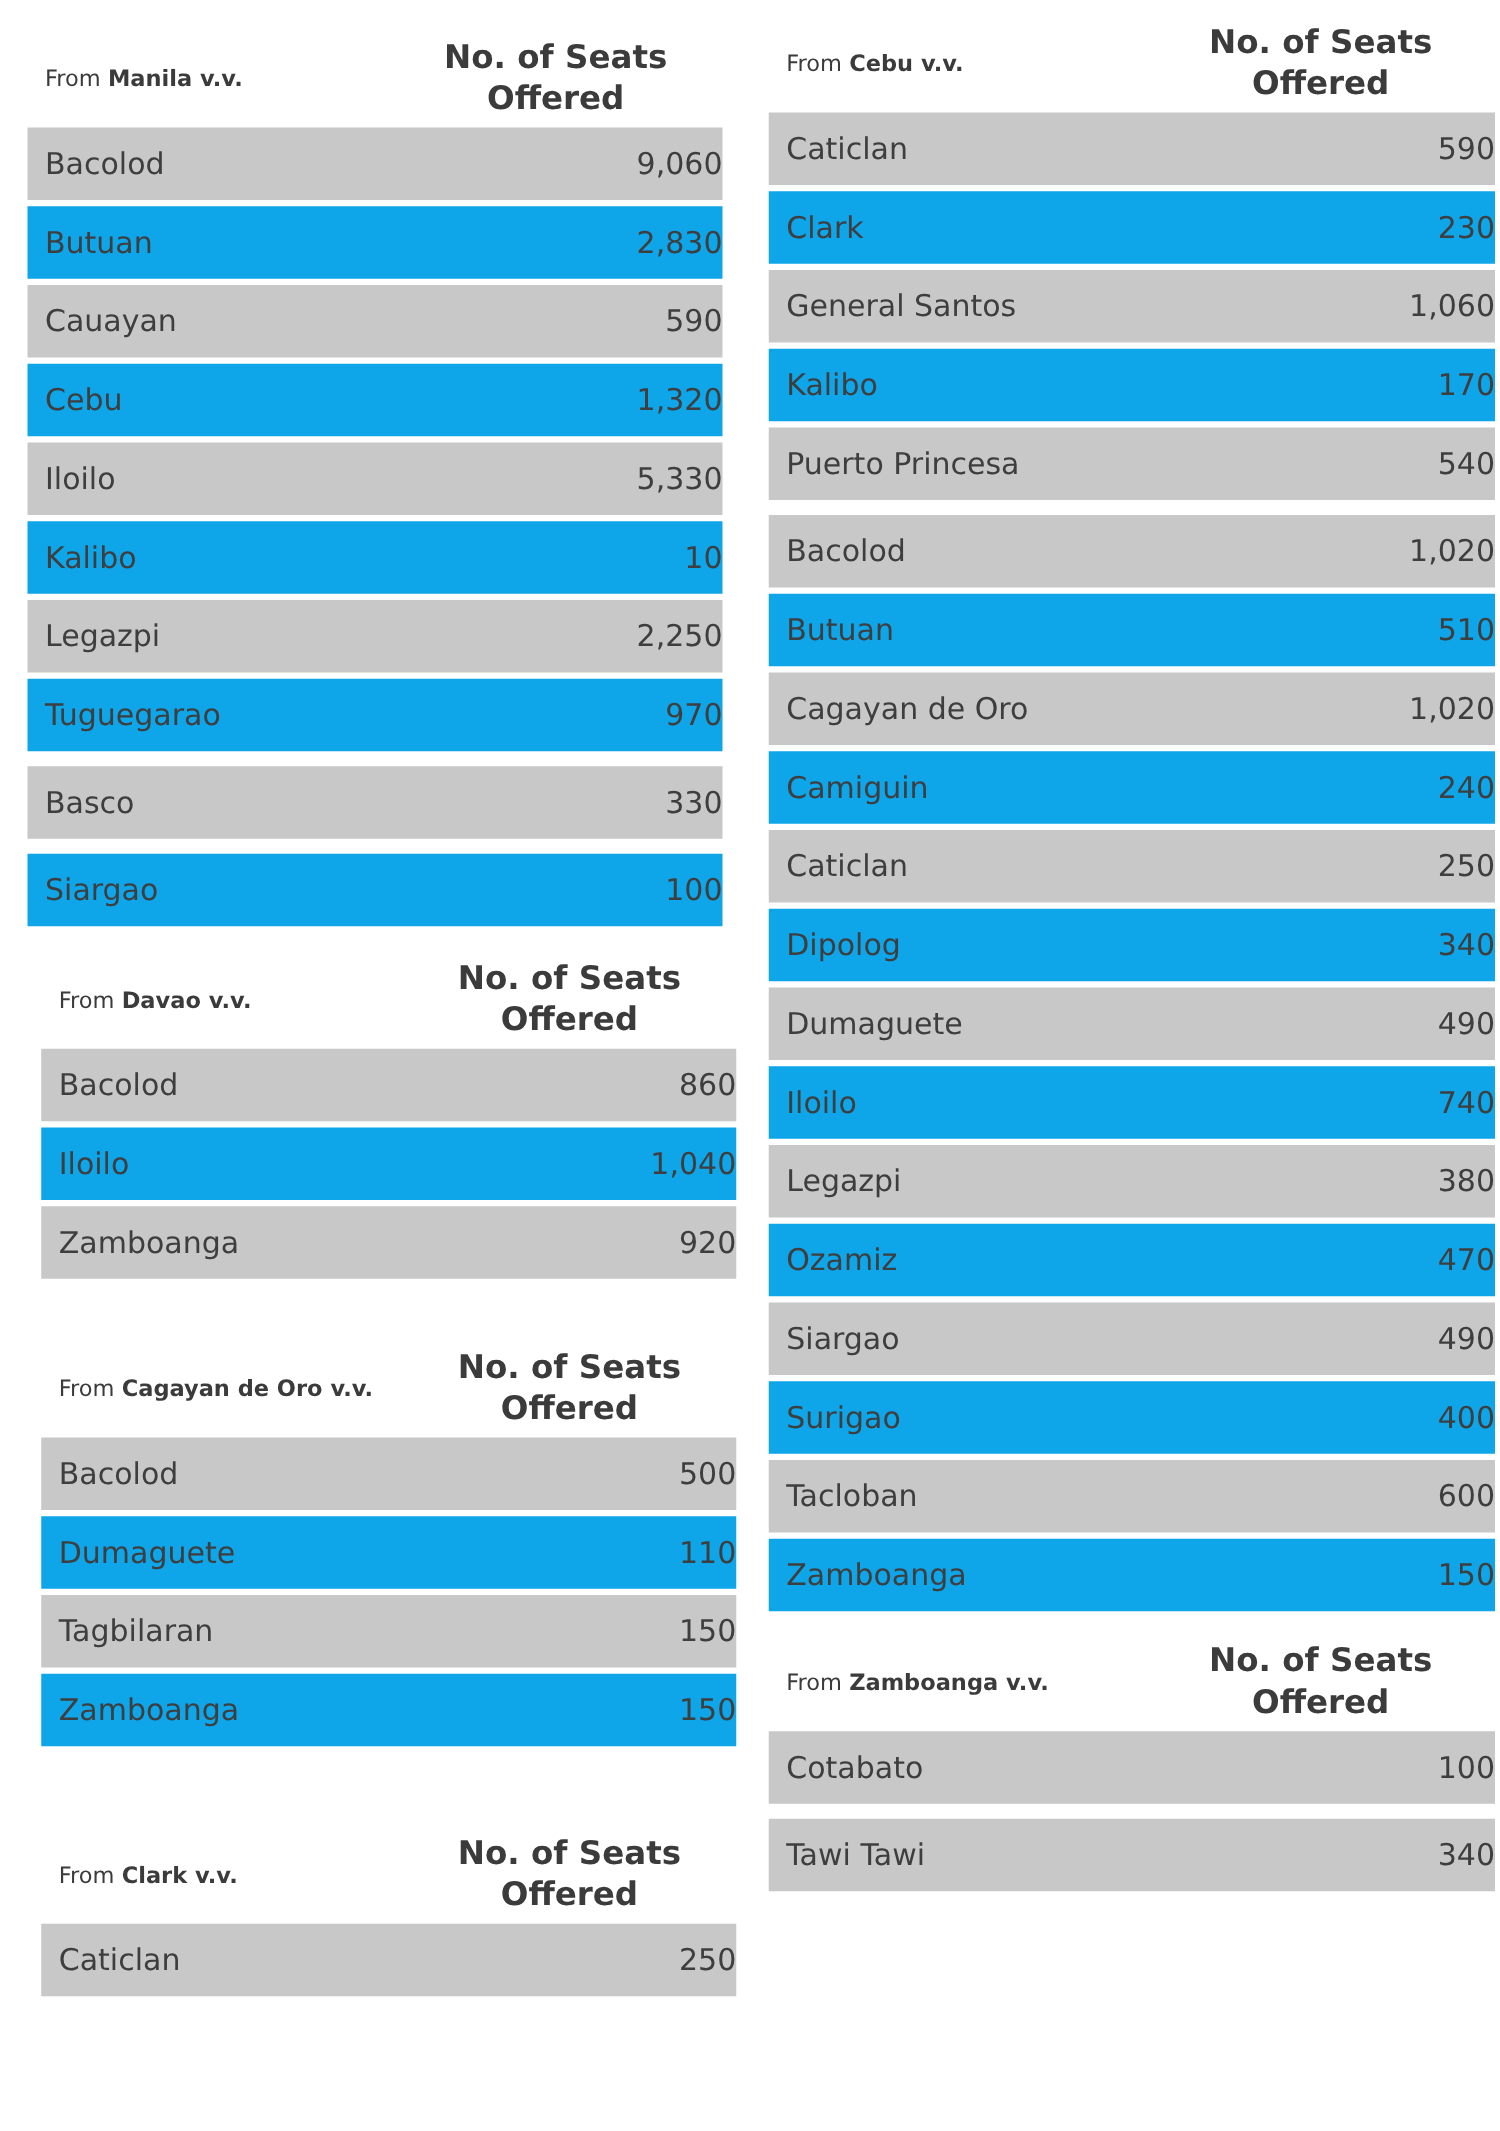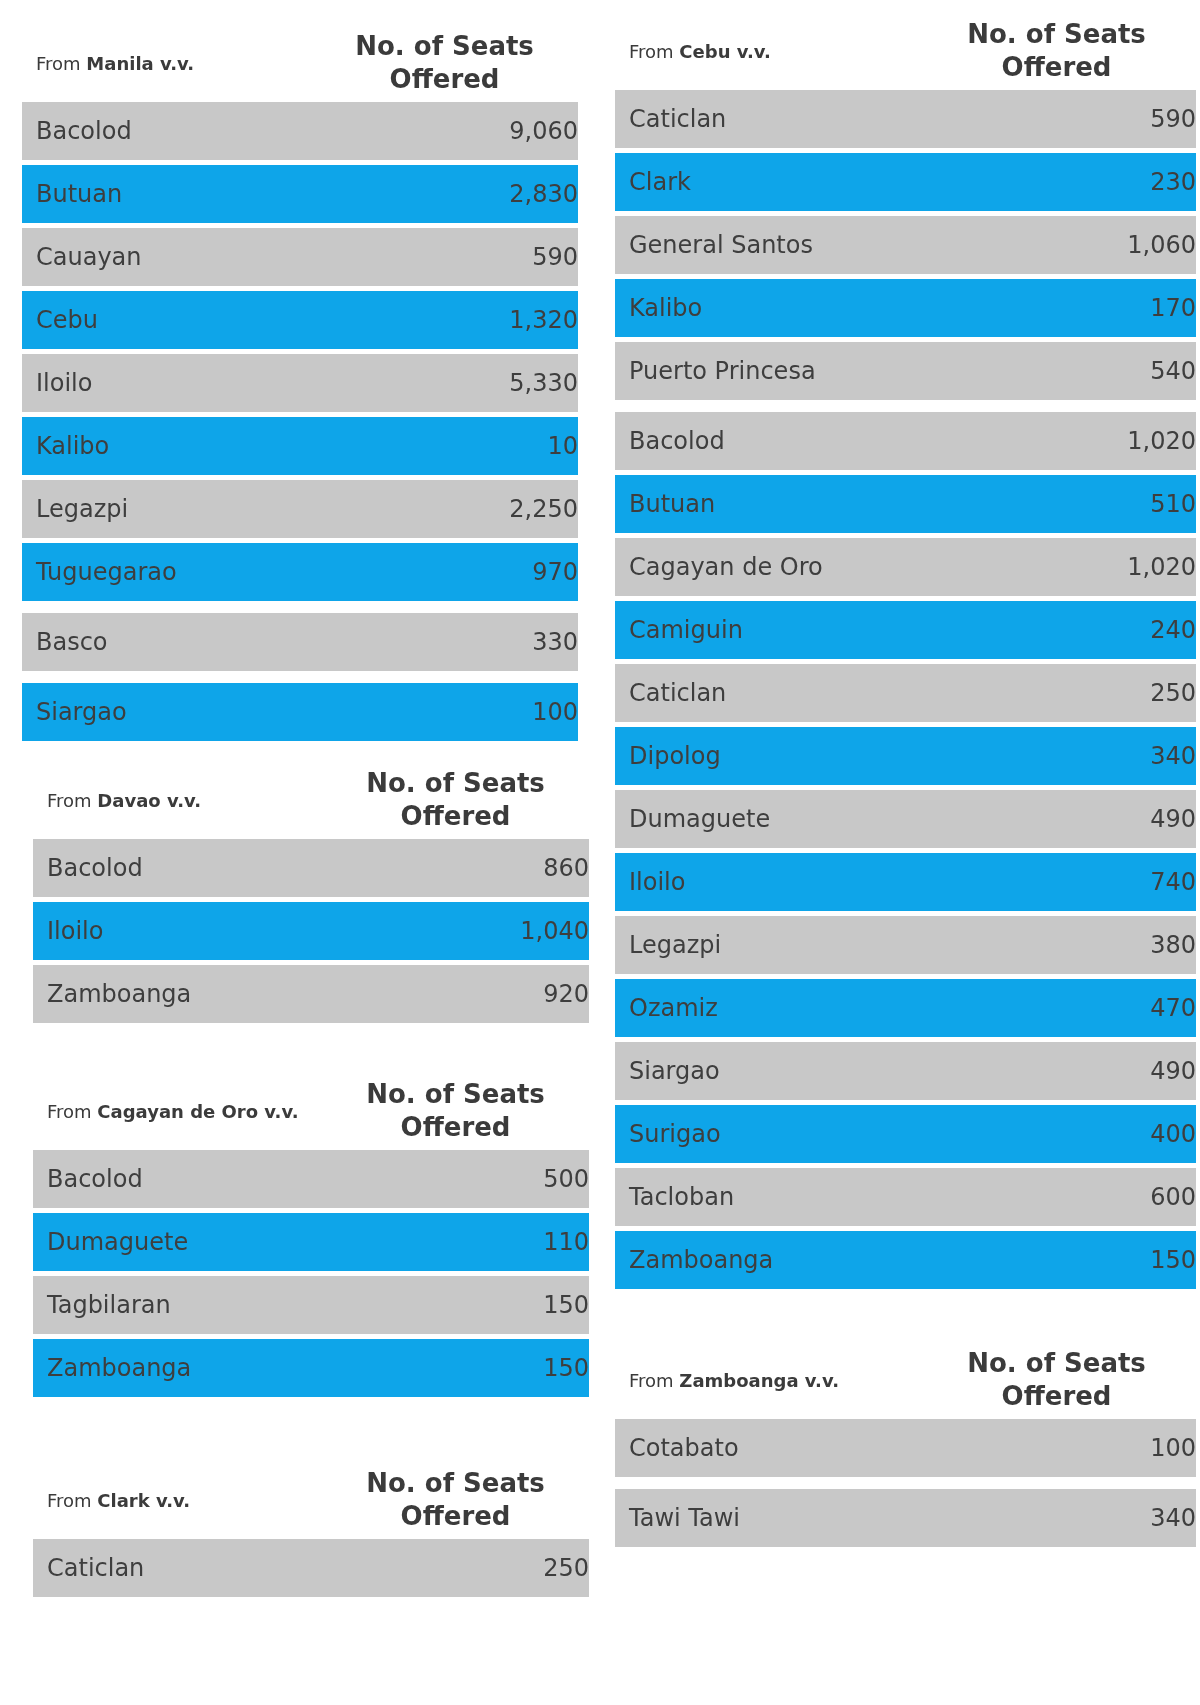--- a/index.html
+++ b/index.html
@@ -19,21 +19,21 @@
   #col-left  { left: 22px;  top: 30px; width: 556px; }
   #col-right { left: 615px; top: 18px; width: 581px; }
 
   .tbl { width: 100%; box-sizing: border-box; }
   [data-table="davao"], [data-table="cdo"], [data-table="clark"] {
     margin-left: 11px;
   }
   [data-table="davao"]     { margin-top: 26px; }
   [data-table="cdo"]       { margin-top: 55px; }
   [data-table="clark"]     { margin-top: 70px; }
-  [data-table="zamboanga"] { margin-top: 58px; }
+  [data-table="zamboanga"] { margin-top: 24px; }
 
   .thead {
     display: flex;
     align-items: center;
     margin-bottom: 6px;
     color: #3b3b3b;
   }
   .th-name {
     width: 52%;
     box-sizing: border-box;

